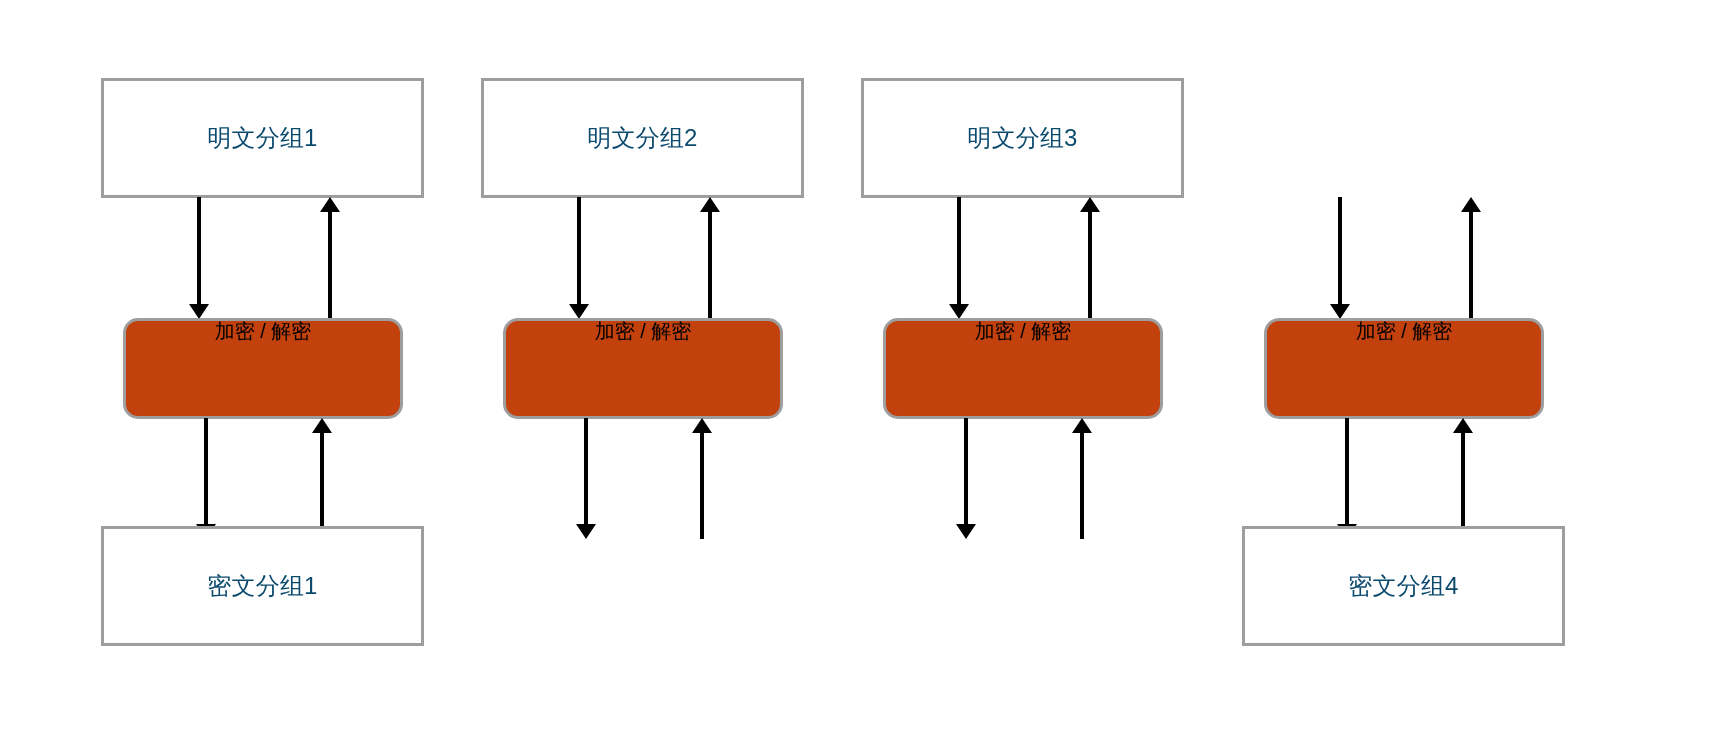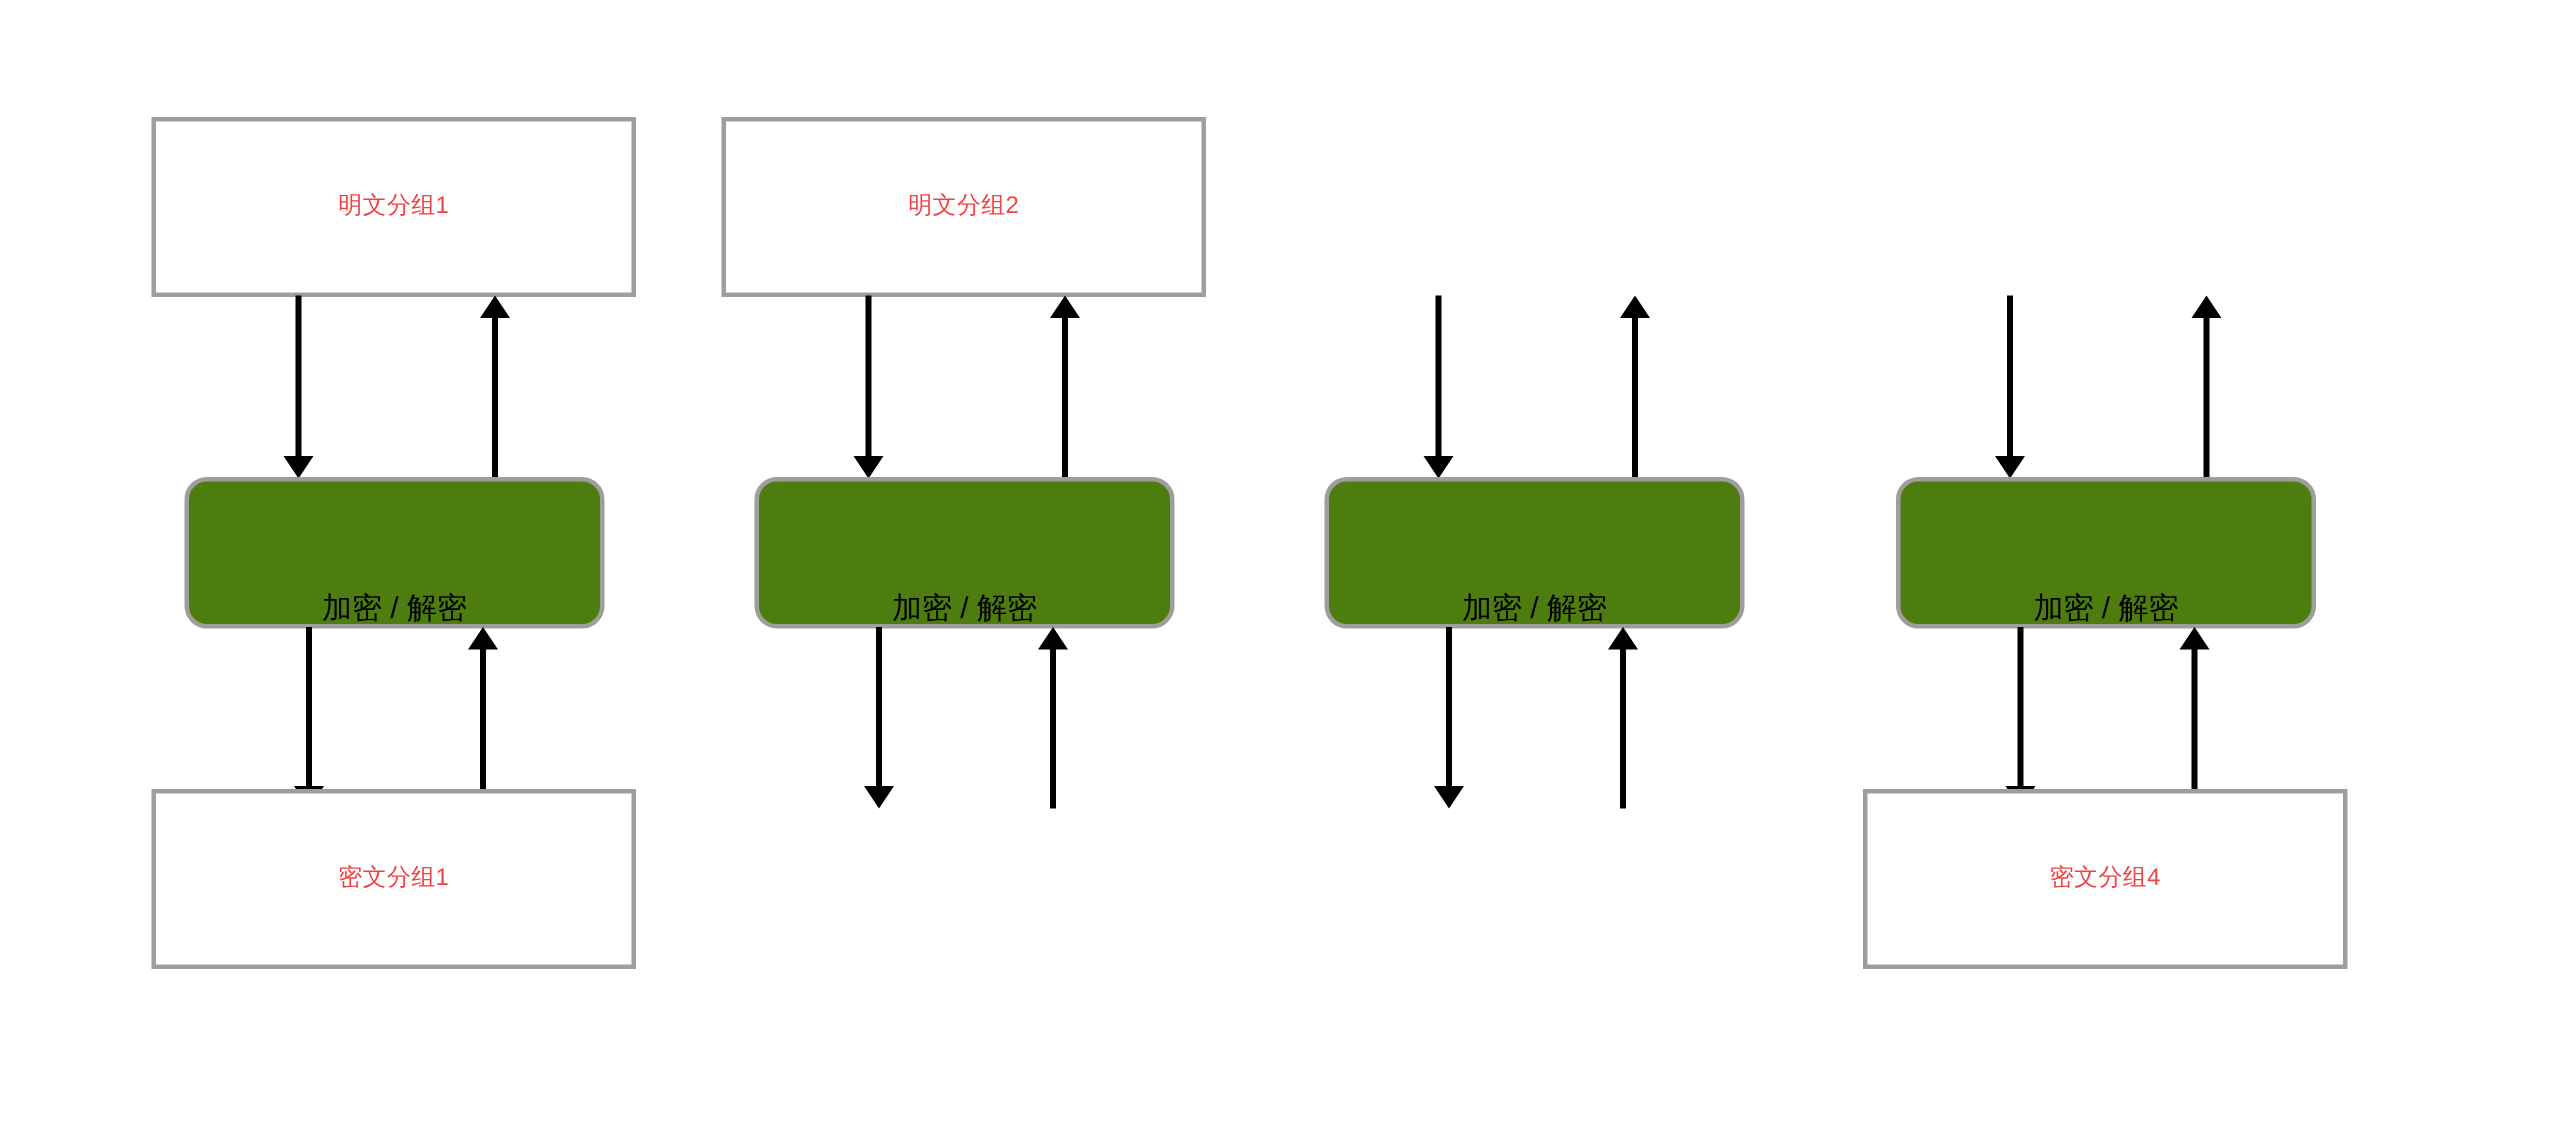--- a/index.html
+++ b/index.html
@@ -33,38 +33,38 @@
     box-sizing: border-box;
     border: 3px solid #9e9e9e;
     background: #ffffff;
     display: flex;
     align-items: center;
     justify-content: center;
   }
   .block.plain  { top: 78px; }
   .block.cipher { top: 526px; }
   .block .label {
-    font-size: 16px;
+    font-size: 24px;
     line-height: 20px;
-    color: #ef4444;
+    color: #0c4a6e;
     letter-spacing: 0.2px;
     white-space: nowrap;
   }
   .rounded {
     position: absolute;
     left: 22px;
     top: 318px;
     width: 280px;
     height: 101px;
     box-sizing: border-box;
     border: 3px solid #9e9e9e;
     border-radius: 15px;
-    background: #4d7c0f;
+    background: #c2410c;
     display: flex;
-    align-items: flex-end;
+    align-items: flex-start;
     justify-content: center;
   }
   .rounded .label {
     font-size: 20px;
     line-height: 20px;
     color: #000000;
     white-space: nowrap;
   }
   .arrow {
     position: absolute;
@@ -170,20 +170,23 @@
       <div class="head"></div>
     </div>
     <div class="arrow up lower dec-lower">
       <div class="shaft"></div>
       <div class="head"></div>
     </div>
 
   </div>
 
   <div class="group" style="left:861px;">
+    <div class="block plain">
+      <span class="label">明文分组3</span>
+    </div>
 
     <div class="arrow down upper enc-upper">
       <div class="shaft"></div>
       <div class="head"></div>
     </div>
     <div class="arrow up upper dec-upper">
       <div class="shaft"></div>
       <div class="head"></div>
     </div>
 

